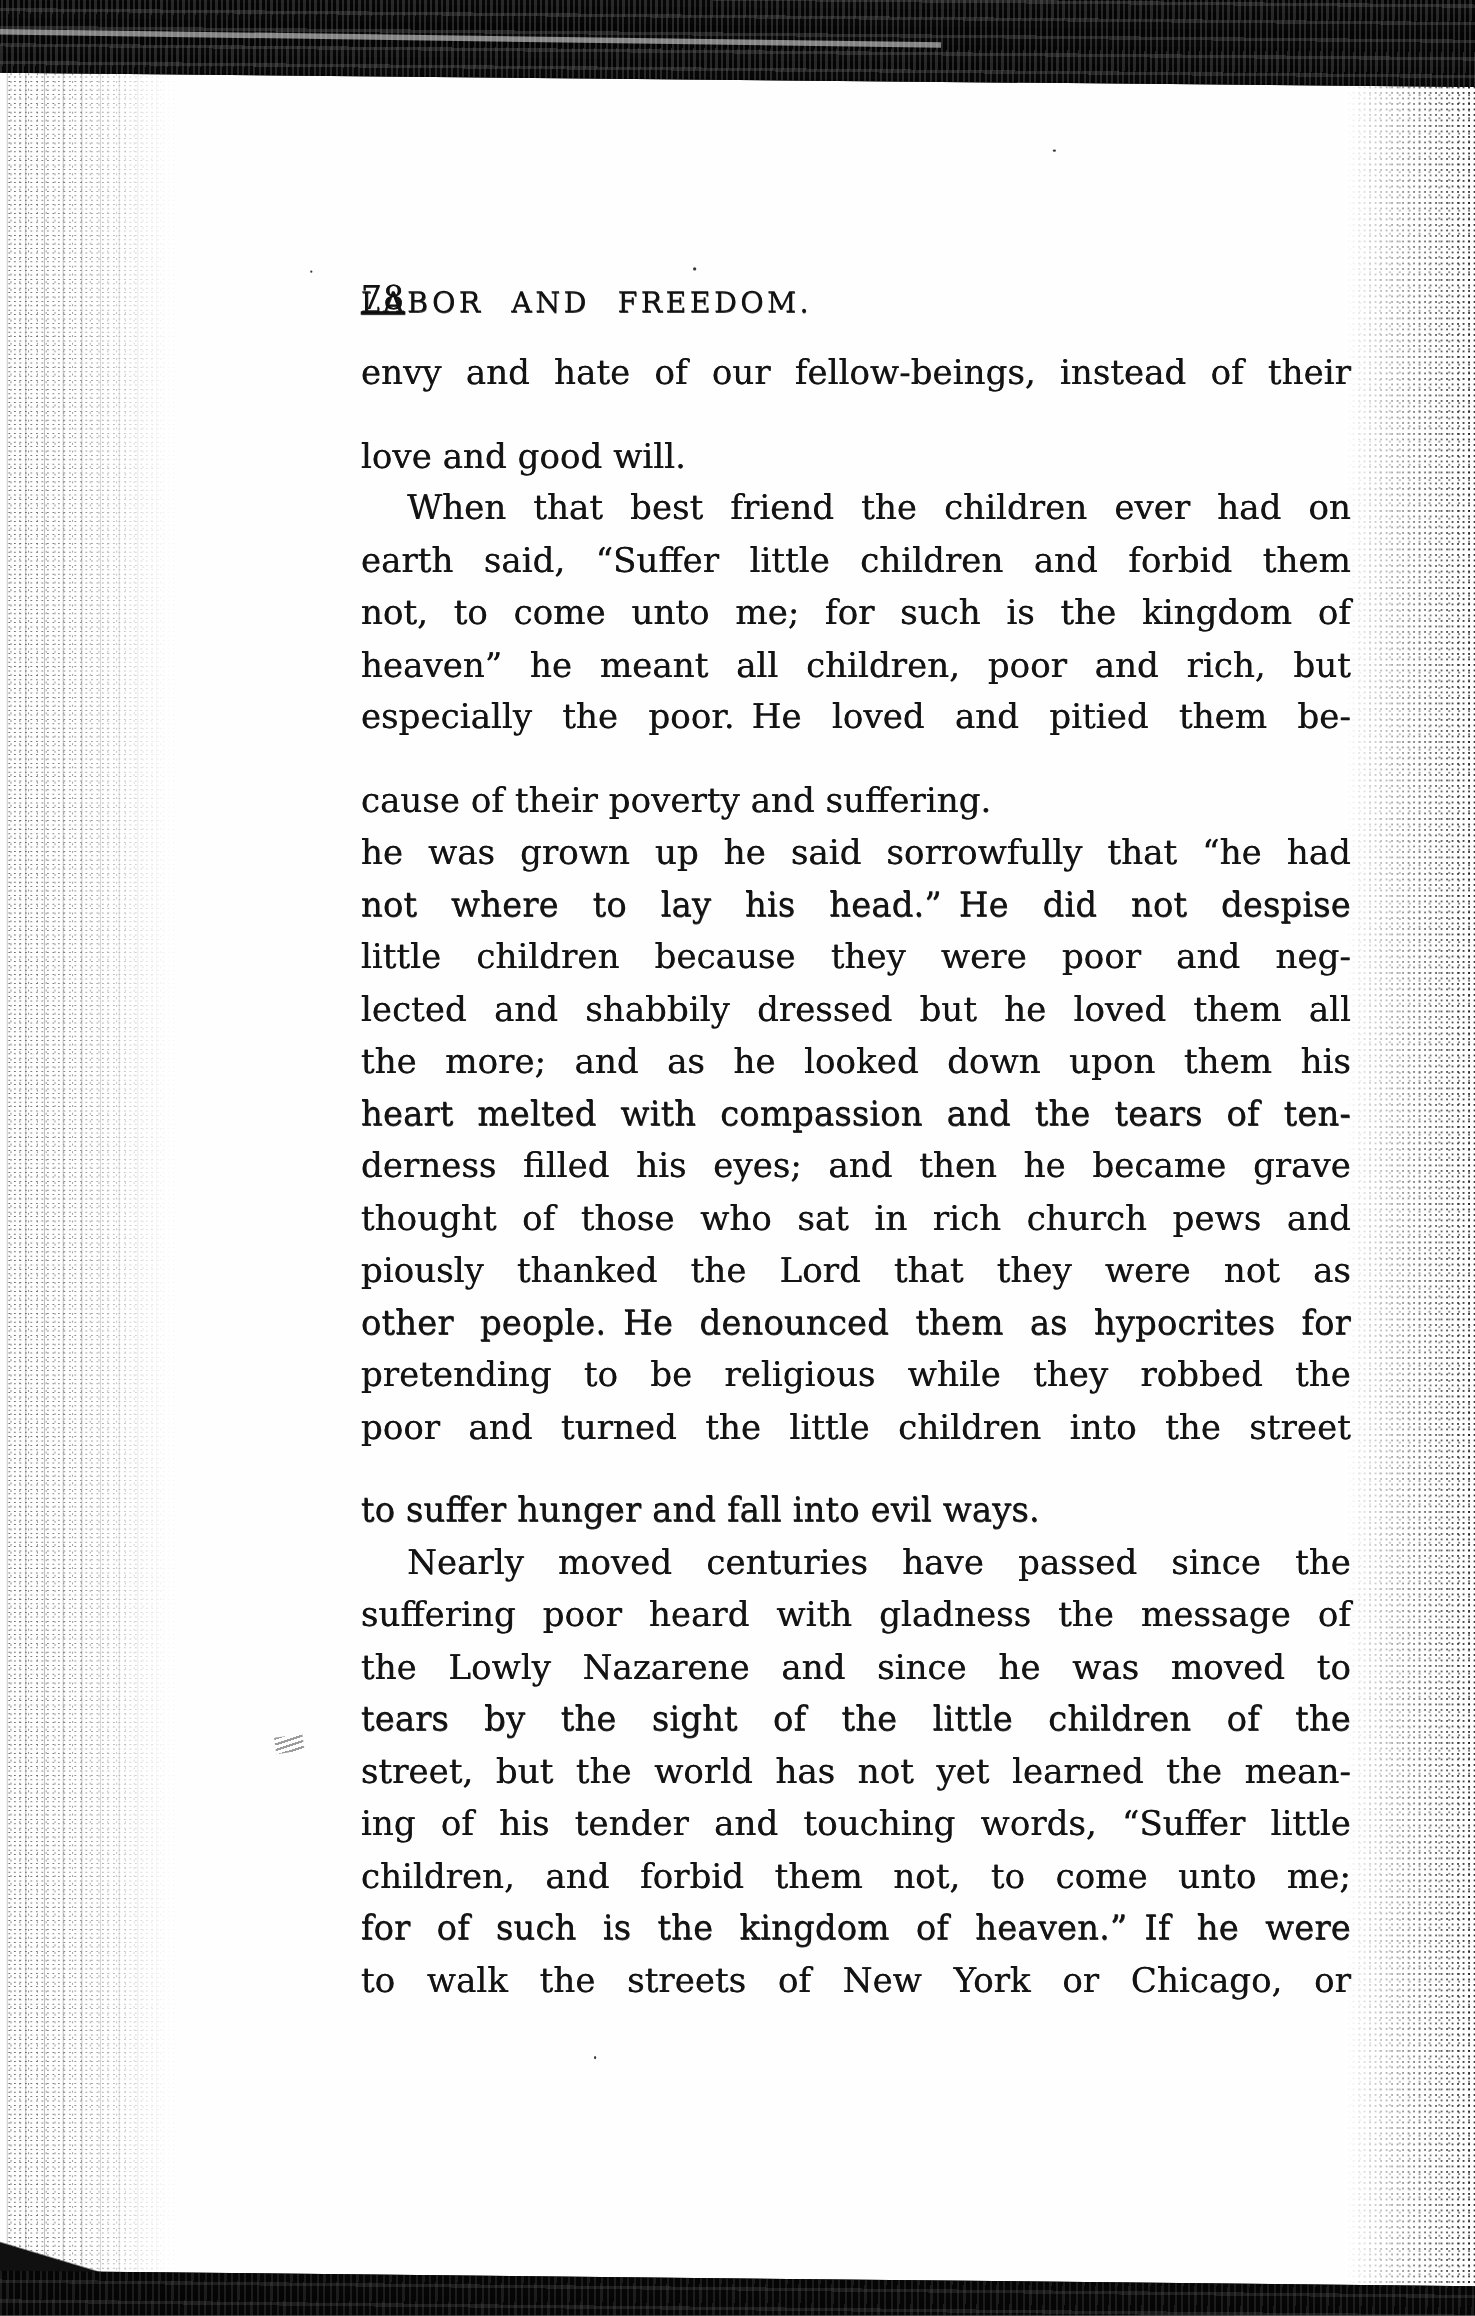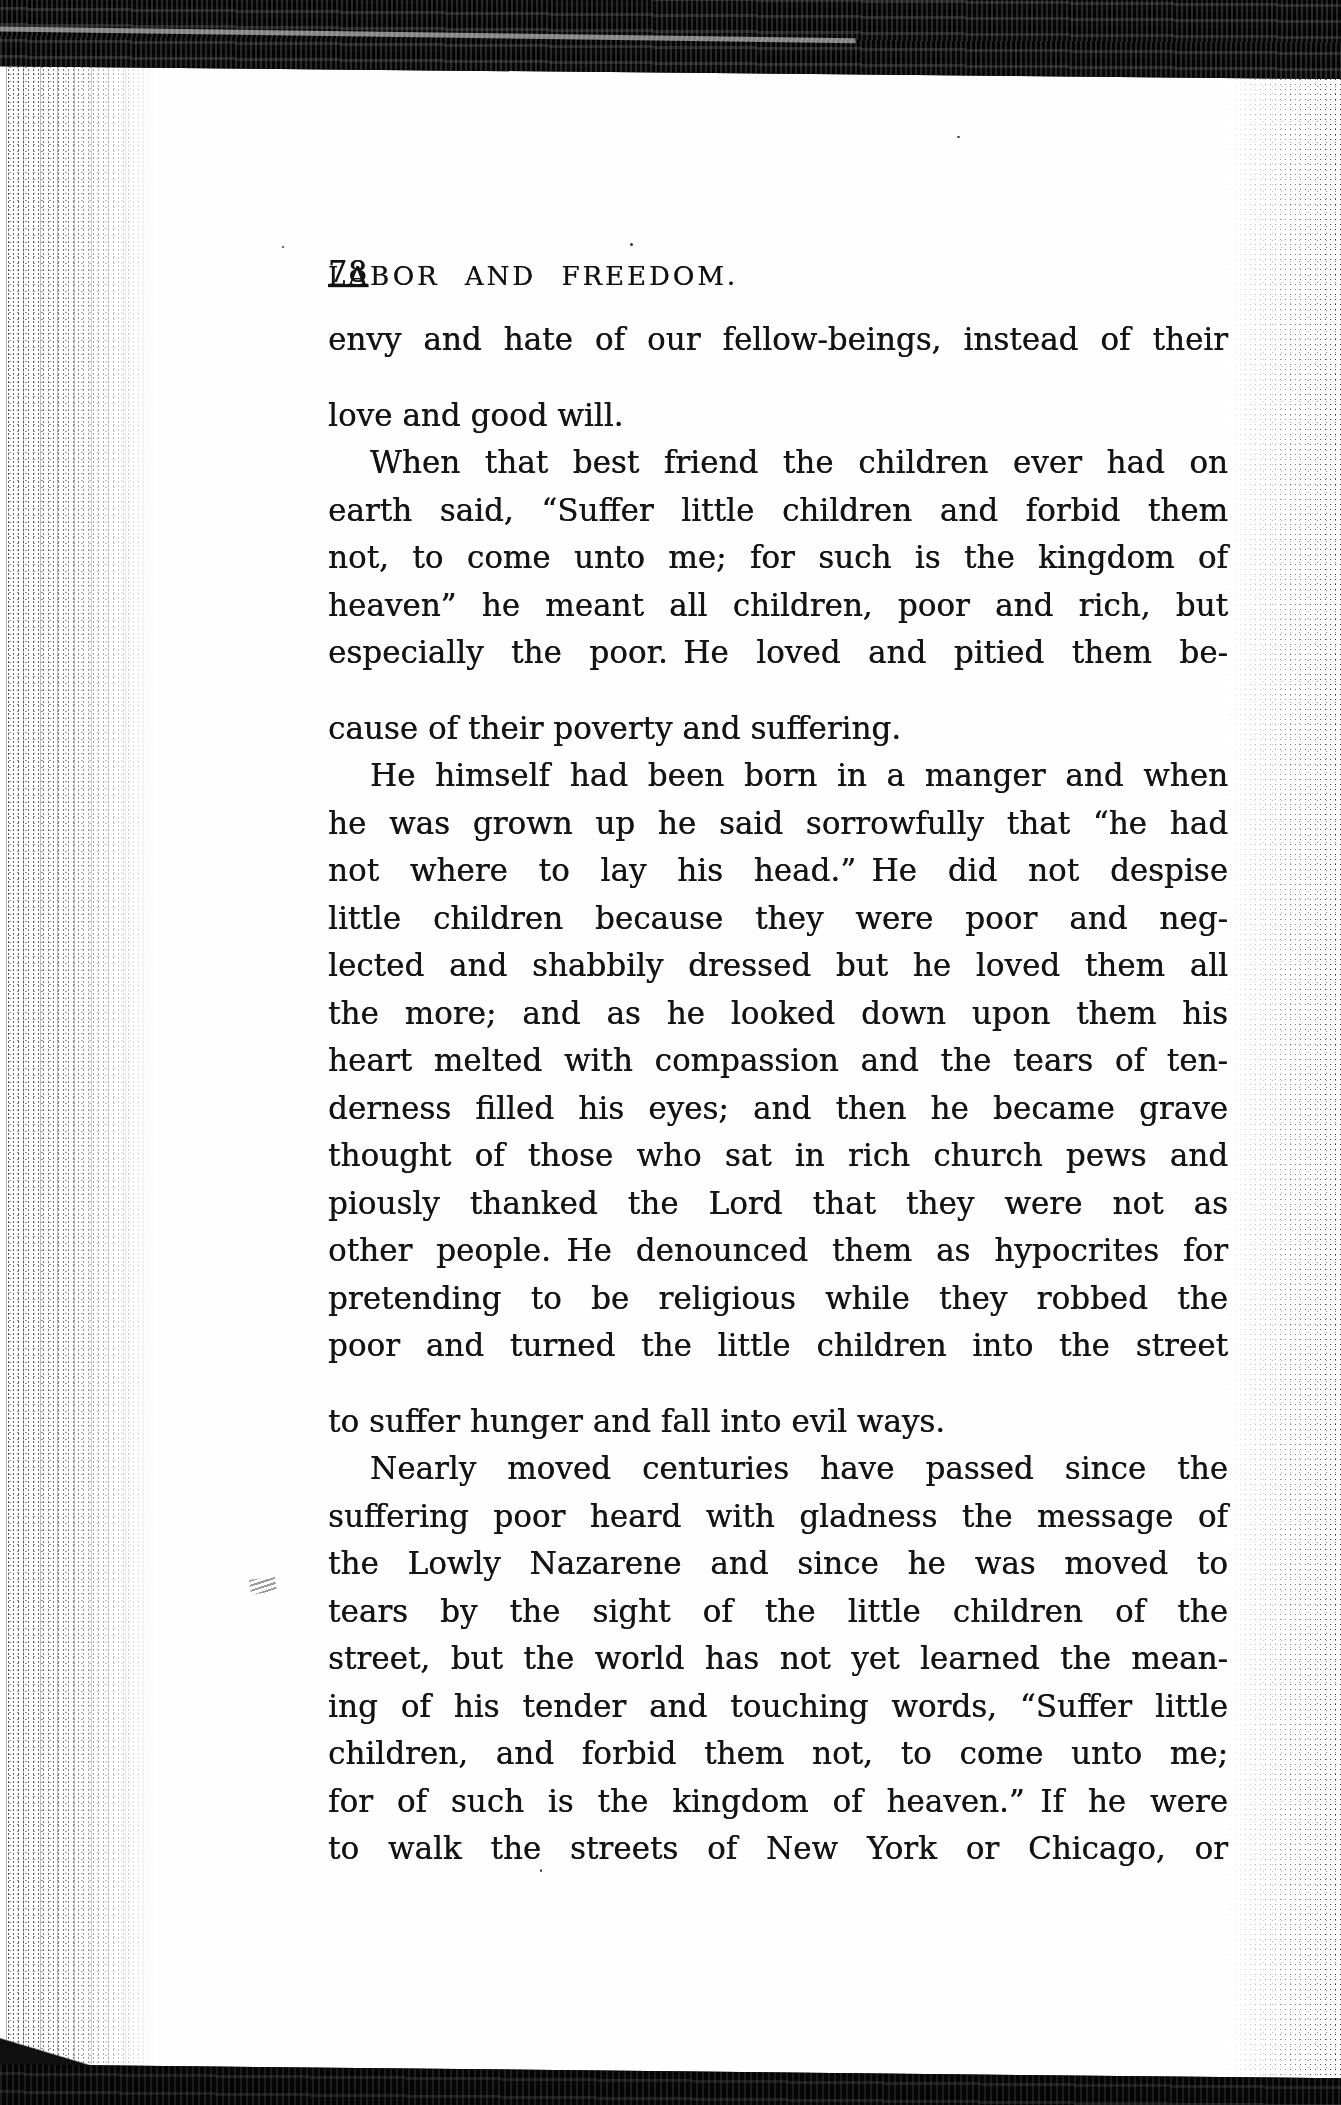--- a/index.html
+++ b/index.html
@@ -131,21 +131,20 @@
 
   <div class="body-text" id="body-text">
       <div class="line">envy and hate of our fellow-beings, instead of their</div>
       <div class="line end">love and good will.</div>
       <div class="line indent">When that best friend the children ever had on</div>
       <div class="line">earth said, “Suffer little children and forbid them</div>
       <div class="line">not, to come unto me; for such is the kingdom of</div>
       <div class="line">heaven” he meant all children, poor and rich, but</div>
       <div class="line">especially the poor. He loved and pitied them be-</div>
       <div class="line end">cause of their poverty and suffering.</div>
-      <div class="line indent">He himself had been born in a manger and when</div>
       <div class="line">he was grown up he said sorrowfully that “he had</div>
       <div class="line">not where to lay his head.” He did not despise</div>
       <div class="line">little children because they were poor and neg-</div>
       <div class="line">lected and shabbily dressed but he loved them all</div>
       <div class="line">the more; and as he looked down upon them his</div>
       <div class="line">heart melted with compassion and the tears of ten-</div>
       <div class="line">derness filled his eyes; and then he became grave</div>
       <div class="line">thought of those who sat in rich church pews and</div>
       <div class="line">piously thanked the Lord that they were not as</div>
       <div class="line">other people. He denounced them as hypocrites for</div>

